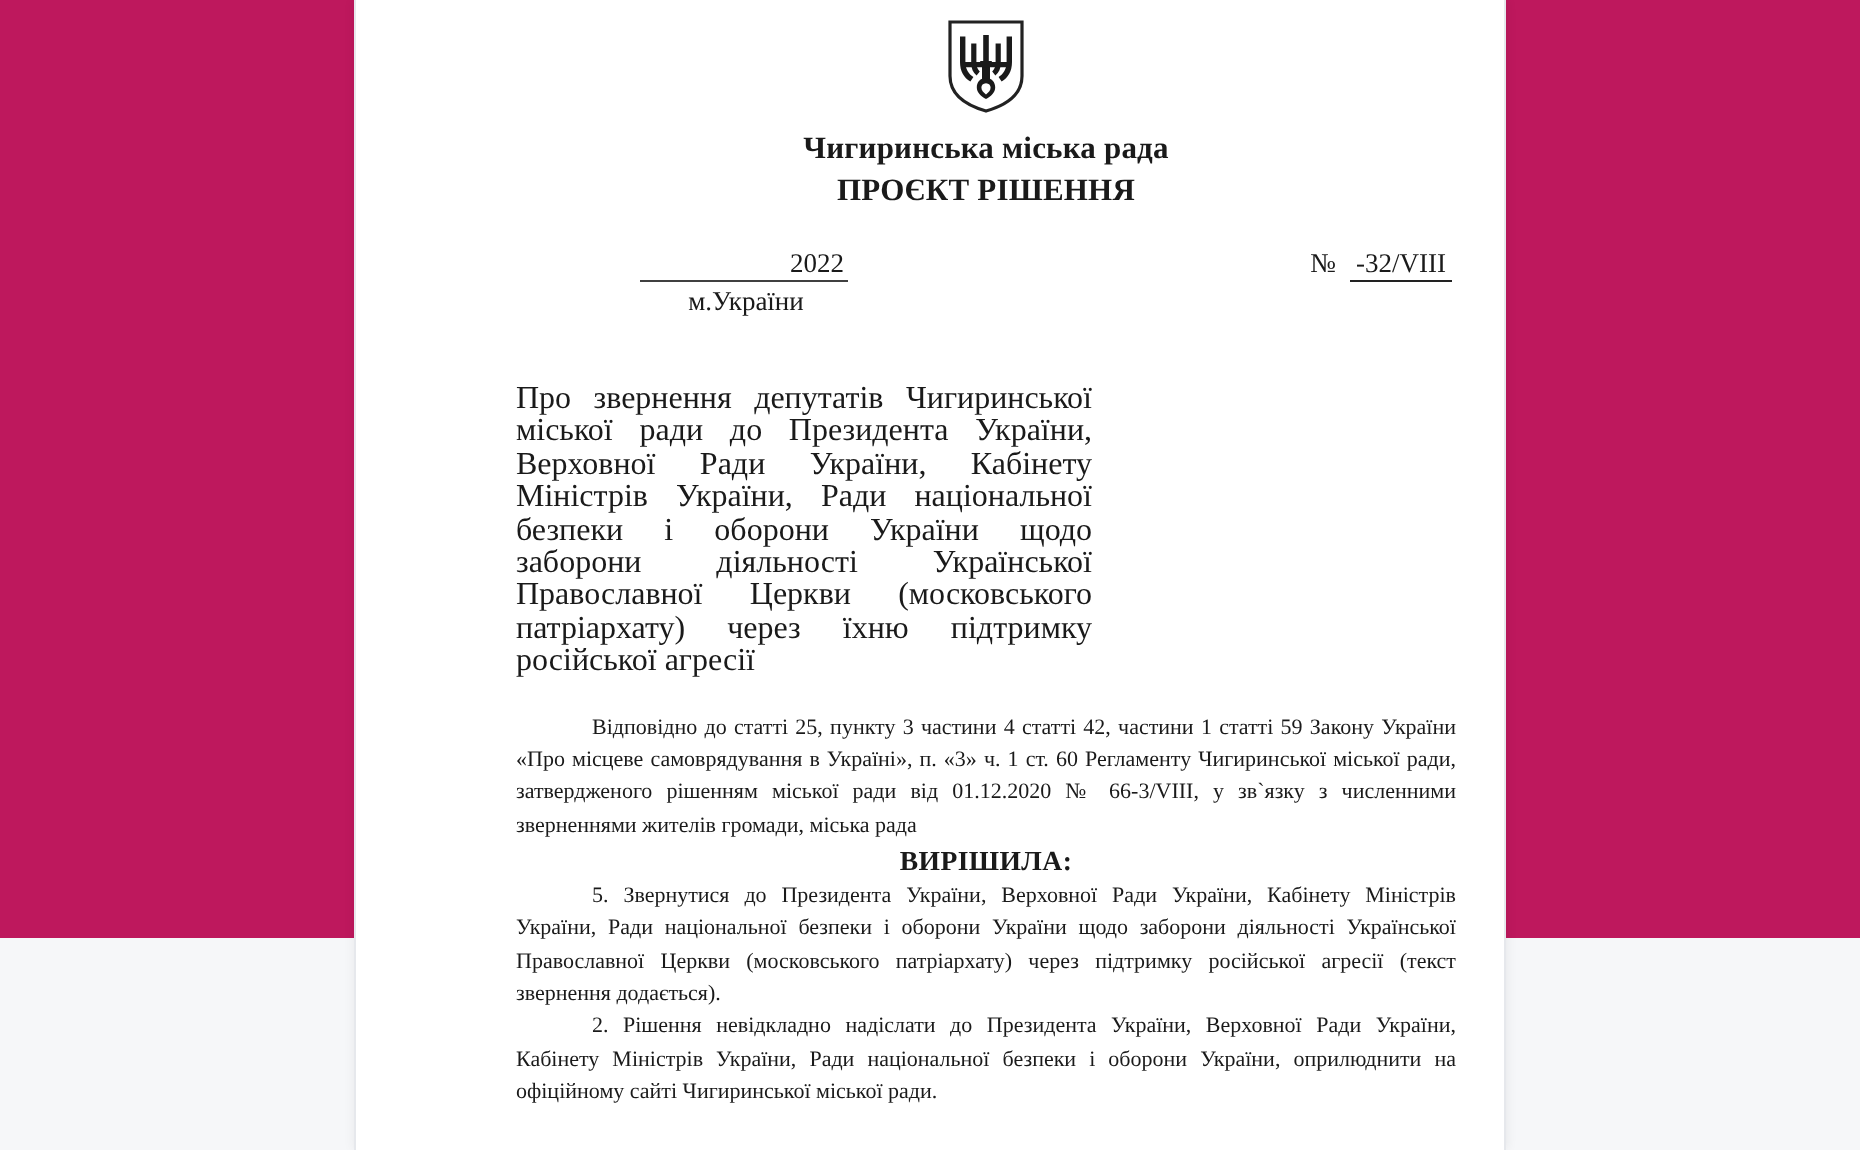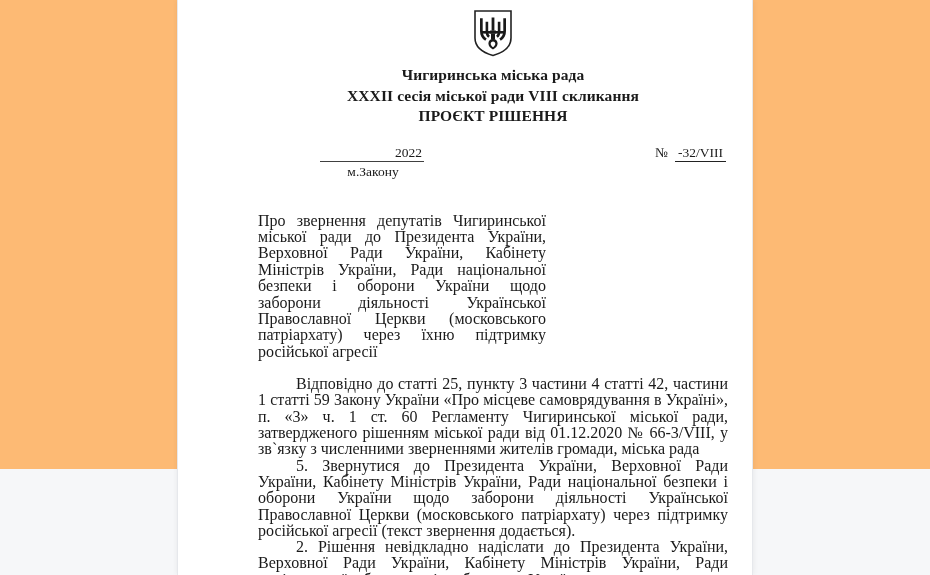--- a/index.html
+++ b/index.html
@@ -14,21 +14,21 @@
     background: #f6f7f9;
     font-family: "Liberation Serif", serif;
     color: #1a1a1a;
   }
 
   
   .viewer {
     position: relative;
     width: 930px;
     height: 469px;
-    background: #fdba74;
+    background: #be185d;
   }
 
   .page {
     position: absolute;
     left: 178px;
     top: 0;
     width: 574px;
     height: 575px;
     background: #ffffff;
     box-shadow: 0 0 0 1px #e6e8ec, 2px 0 5px rgba(0,0,0,0.055), -2px 0 5px rgba(0,0,0,0.045);
@@ -115,21 +115,21 @@
     text-align: justify;
     text-align-last: left;
     hyphens: none;
   }
 
   
   .body-block { margin-top: 16px; }
 
   p.para {
     margin: 0;
-    font-size: 16px;
+    font-size: 11px;
     line-height: 16.3px;
     text-align: justify;
     text-align-last: left;
     text-indent: 38px;
     hyphens: none;
   }
 
   .resolved {
     text-align: center;
     font-weight: bold;
@@ -168,38 +168,38 @@
 
             <path d="M24.8 12.8 h2.6 v9.6 c0 2.8 -0.9 4.9 -2.7 6.4 l-1.6 -2.1 c1.1 -1.0 1.7 -2.3 1.7 -4.3 z"></path>
 
             <path d="M8.0 22.0 h24.0 v2.6 h-24.0 z"></path>
           </g>
         </svg>
       </div>
 
       <div class="heading">
         <span class="ln">Чигиринська міська рада</span>
-        <span class="ln">XXXII сесія міської ради VIII скликання</span>
         <span class="ln">ПРОЄКТ РІШЕННЯ</span>
       </div>
 
       <div class="meta-row">
         <div class="meta-left">
           <span class="date-line">2022</span>
-          <span class="city">м.Закону</span>
+          <span class="city">м.України</span>
         </div>
         <div class="meta-right">
           <span class="no-sym">№</span><span class="num-line">-32/VIII</span>
         </div>
       </div>
 
       <div class="subject">Про звернення депутатів Чигиринської міської ради до Президента України, Верховної Ради України, Кабінету Міністрів України, Ради національної безпеки і оборони України щодо заборони діяльності Української Православної Церкви (московського патріархату) через їхню підтримку російської агресії</div>
 
       <div class="body-block">
         <p class="para">Відповідно до статті 25, пункту 3 частини 4 статті 42, частини 1 статті 59 Закону України «Про місцеве самоврядування в Україні», п. «3» ч. 1 ст. 60 Регламенту Чигиринської міської ради, затвердженого рішенням міської ради від 01.12.2020 № 66-3/VIII, у зв`язку з численними зверненнями жителів громади, міська рада</p>
+        <div class="resolved">ВИРІШИЛА:</div>
         <p class="para">5. Звернутися до Президента України, Верховної Ради України, Кабінету Міністрів України, Ради національної безпеки і оборони України щодо заборони діяльності Української Православної Церкви (московського патріархату) через підтримку російської агресії (текст звернення додається).</p>
         <p class="para">2. Рішення невідкладно надіслати до Президента України, Верховної Ради України, Кабінету Міністрів України, Ради національної безпеки і оборони України, оприлюднити на офіційному сайті Чигиринської міської ради.</p>
 
       </div>
 
     </div>
   </div>
 
 </div>
 

